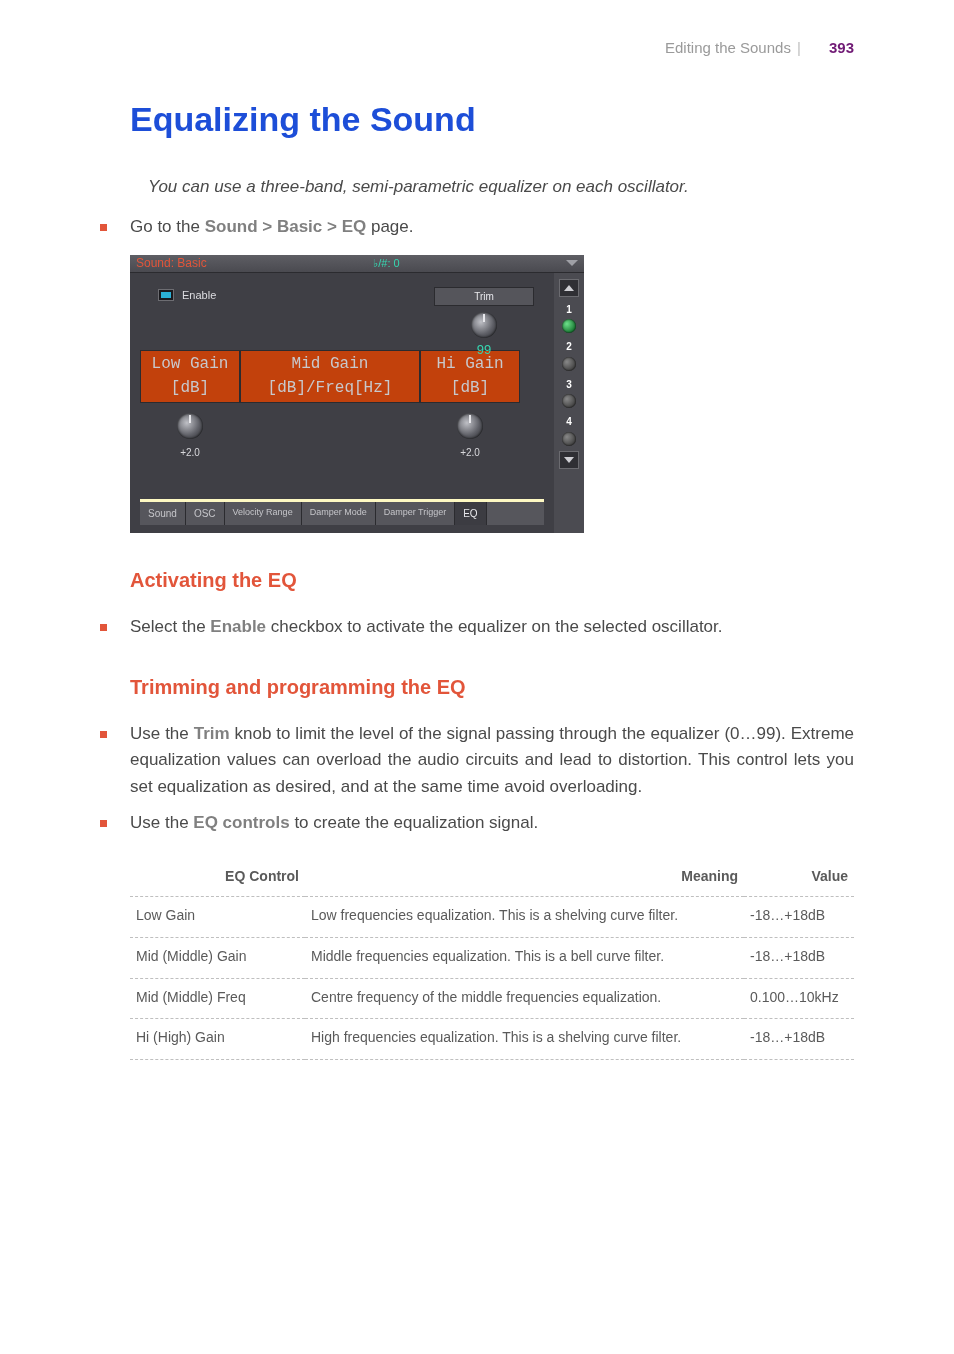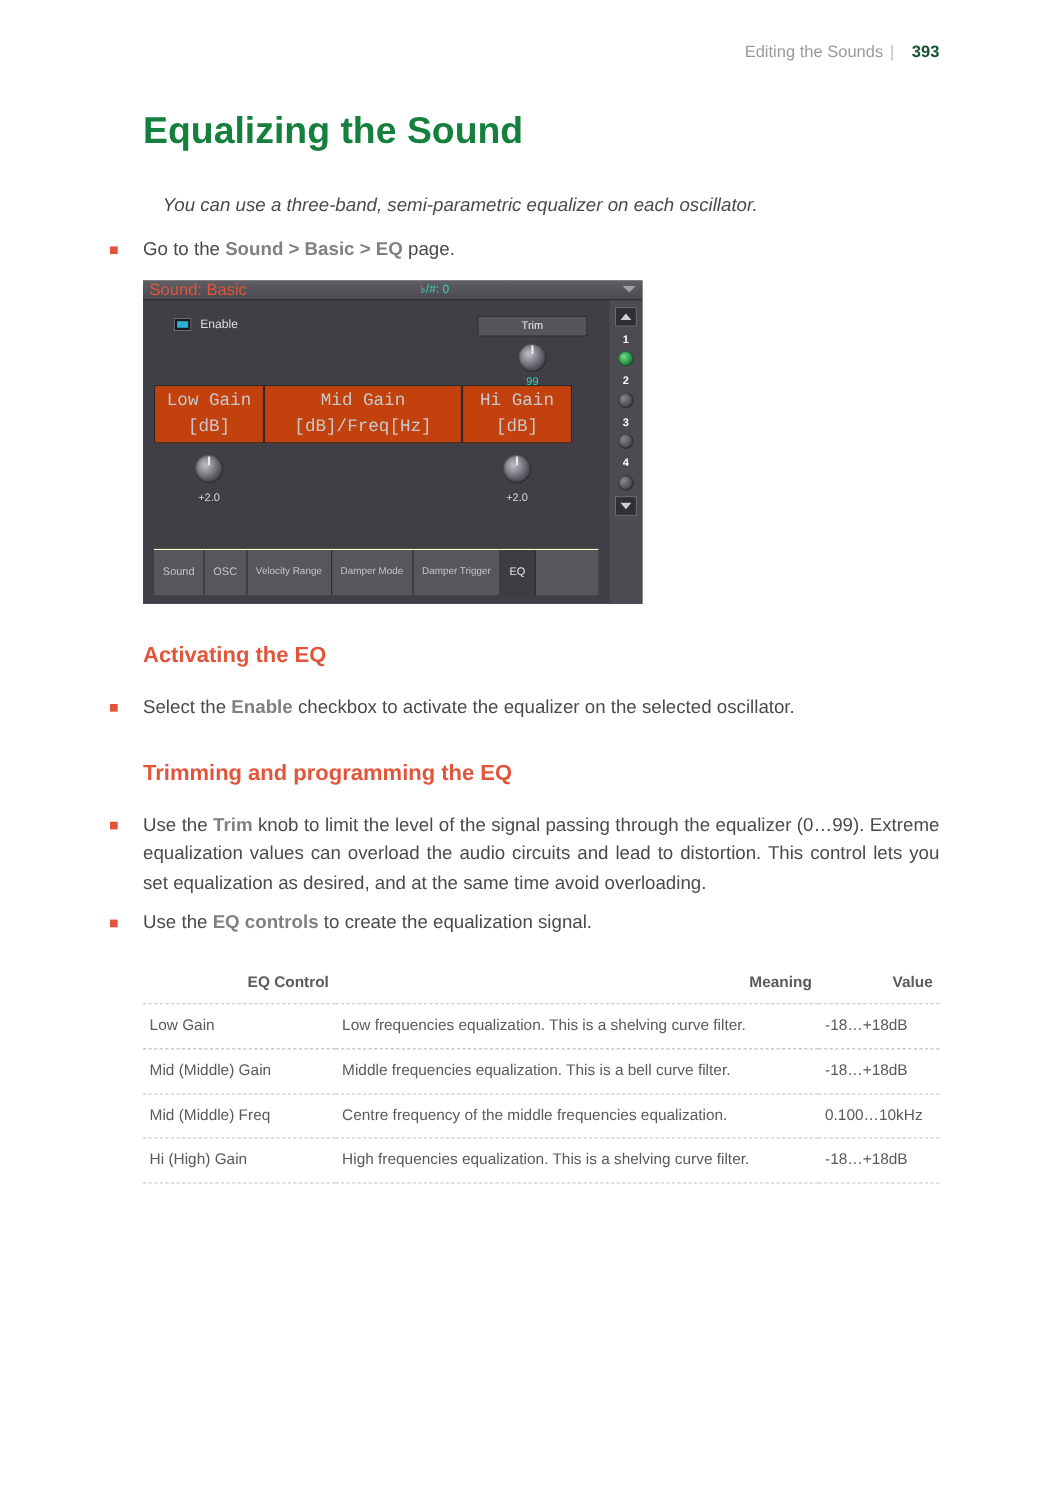--- a/index.html
+++ b/index.html
@@ -12,30 +12,30 @@
     font-size: 17px;
     line-height: 1.55;
   }
   .header-line {
     text-align: right;
     color: #9a9a9a;
     font-size: 15px;
     margin-bottom: 34px;
   }
   .header-line .pagenum {
-    color: #14532d;
+    color: #701a75;
     font-weight: bold;
-    margin-left: 14px;
+    margin-left: 26px;
   }
   .header-line .bar {
     color: #c0c0c0;
     margin: 0 2px;
   }
   h1 {
-    color: #15803d;
+    color: #1d4ed8;
     font-size: 34px;
     font-weight: bold;
     margin-bottom: 28px;
     margin-left: 30px;
   }
   .bodytext {
     margin-left: 48px;
     margin-bottom: 14px;
     text-align: justify;
     font-style: italic;
@@ -75,21 +75,21 @@
     color: #c0c0c0;
   }
   .eq-titlebar {
     display: flex;
     align-items: center;
     height: 18px;
     background: linear-gradient(#5e5e64,#4a4a50);
     border-bottom: 1px solid #2b2b2f;
     padding: 0 6px;
   }
-  .eq-titlebar .left { color: #e2553a; font-size: 15px; }
+  .eq-titlebar .left { color: #e2553a; font-size: 12px; }
   .eq-titlebar .center { flex:1; text-align:center; color:#36d6b0; font-size:11px; }
   .eq-titlebar .tri {
     width: 0; height: 0;
     border-left: 6px solid transparent;
     border-right: 6px solid transparent;
     border-top: 6px solid #9fa0a6;
   }
   .eq-body {
     display: flex;
   }
@@ -129,21 +129,21 @@
     position:absolute;
     top: 14px;
     right: 20px;
     width: 100px;
     text-align:center;
   }
   .eq-trim-box .lbl{
     background:#55555b;color:#e8e8ec;font-size:10px;padding:1px 0;border:1px solid #2b2b2f;
   }
   .eq-trim-box .knob-wrap{padding-top:6px;}
-  .eq-trim-box .val{color:#36d6b0;font-size:10px;margin-top:2px;}
+  .eq-trim-box .val{color:#36d6b0;font-size:13px;margin-top:2px;}
 
   .knob {
     width:26px;height:26px;border-radius:50%;
     background:radial-gradient(circle at 38% 38%, #bfc0c6 0%, #5e5f66 55%, #2c2d32 100%);
     margin:0 auto;
     position:relative;
     box-shadow: inset 0 0 3px #000;
   }
   .knob::after{
     content:"";position:absolute;width:2px;height:8px;background:#e8e8ec;
@@ -160,23 +160,23 @@
   .eq-col .hdr{
     background:#c2410c;color:#c8c8cc;font-size:16px;padding:1px 0;border:1px solid #2b2b2f;font-family:Liberation Mono, monospace;
   }
   .eq-col .knob{margin-top:10px;}
   .eq-col .val{color:#d8d8dc;font-size:10px;margin-top:6px;}
   .eq-col-split{display:flex;justify-content:space-around;}
   .eq-col-split > div{width:70px;}
 
   .eq-tabs{
     display:flex;
-    height:42px;
+    height:26px;
     background:#56565c;
-    border-top:1px solid #fef9c3;
+    border-top:3px solid #fef9c3;
   }
   .eq-tab{
     border-right:1px solid #2b2b2f;
     display:flex;align-items:center;justify-content:center;
     color:#c5c5c9;font-size:10px;
     padding: 0 8px;
     text-align:center;
     line-height:1.1;
   }
   .eq-tab.active{ background:#3c3c42;color:#e8e8ec;text-align:center; }

